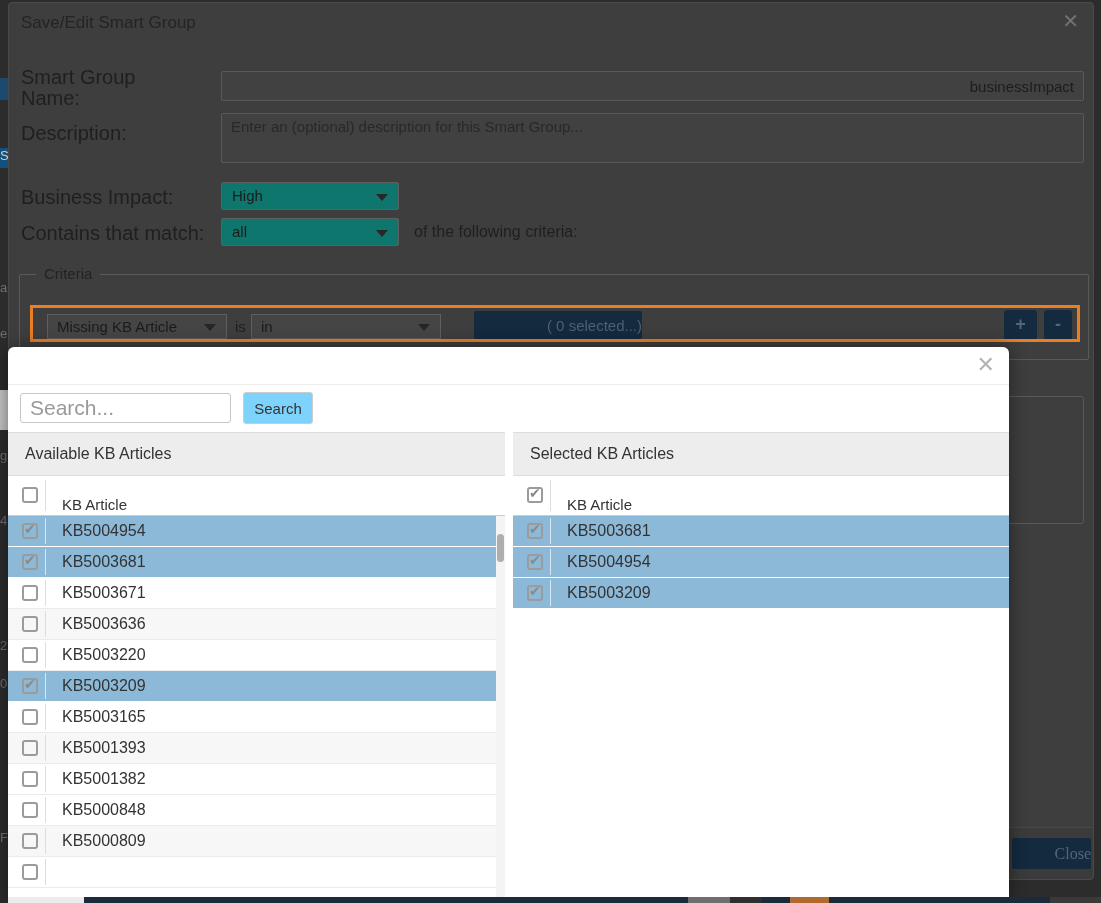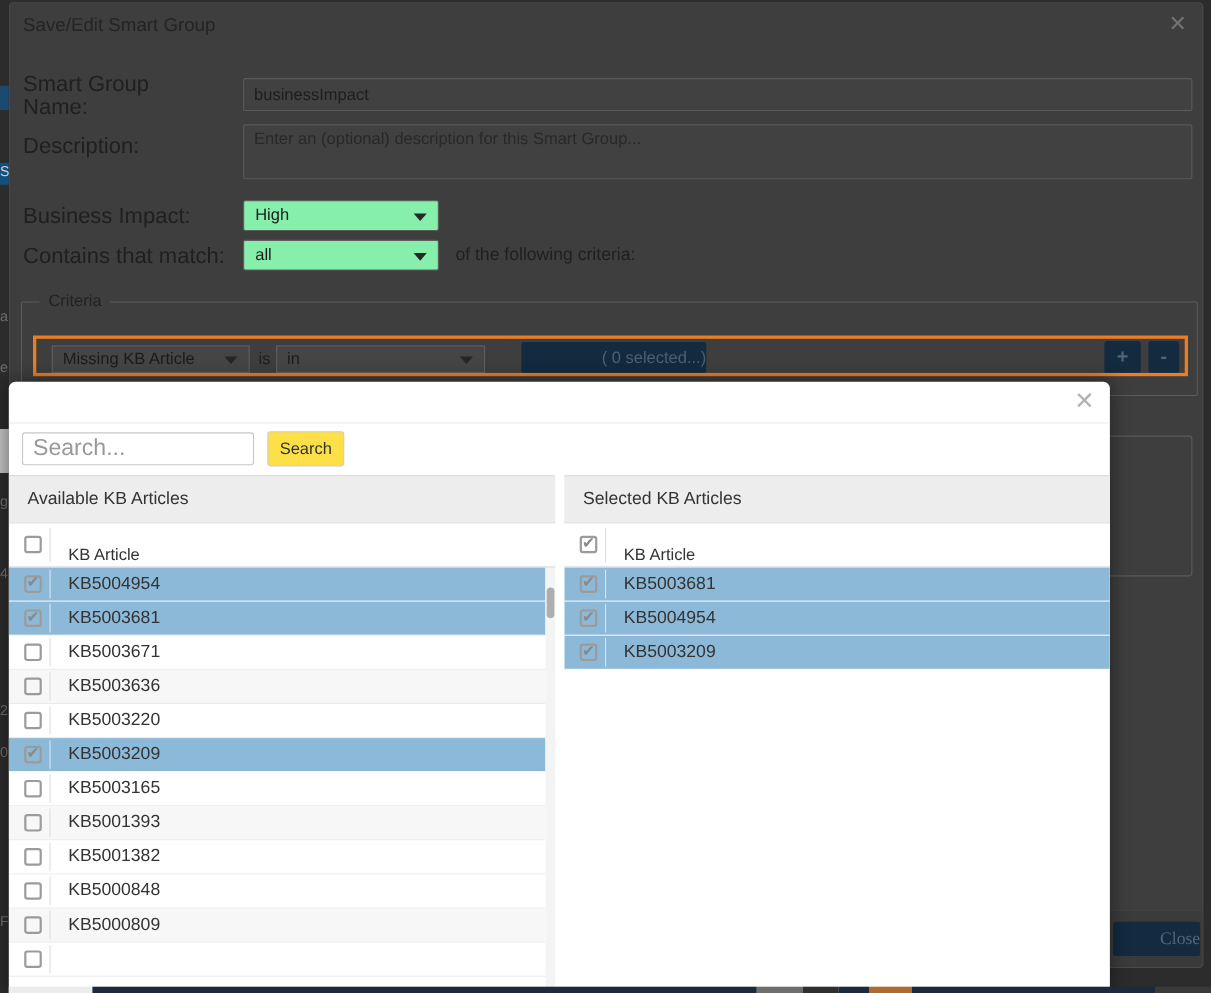--- a/index.html
+++ b/index.html
@@ -16,21 +16,21 @@
   .sg-title { position:absolute; left:12px; top:10px; font-size:17px; color:#242424; }
   .sg-close { position:absolute; right:14px; top:6px; font-size:20px; font-weight:bold; color:#737373; cursor:pointer; }
   .sg-label { position:absolute; left:12px; font-size:20px; color:#1f1f1f; width:150px; line-height:21px; }
   .sg-input {
     position:absolute; left:212px; width:863px; background:#414141;
     border:1px solid #595959; border-radius:2px; color:#1a1d21; font-size:15px;
     padding:4px 9px; font-family:inherit;
   }
   .sg-input::placeholder { color:#282828; opacity:1; }
   .sg-select {
-    position:absolute; left:212px; width:178px; height:28px; background:#86efac;
+    position:absolute; left:212px; width:178px; height:28px; background:#0f766e;
     border:1px solid #5e5e5e; border-radius:2px; color:#1b1b1b; font-size:15px;
     line-height:26px; padding:0 10px; cursor:pointer;
   }
   .caret {
     position:absolute; right:10px; top:11px; width:0; height:0;
     border-left:6px solid transparent; border-right:6px solid transparent;
     border-top:7px solid #272727;
   }
   .sg-suffix { position:absolute; left:405px; font-size:16px; color:#1f1f1f; }
   .fieldset {
@@ -78,21 +78,21 @@
   .kb-header { position:absolute; left:0; top:0; width:100%; height:38px; border-bottom:1px solid #ececec; }
   .kb-close { position:absolute; right:14px; top:5px; font-size:22px; font-weight:bold; color:#b3b3b3; cursor:pointer; }
   .kb-search-input {
     position:absolute; left:12px; top:46px; width:211px; height:30px;
     border:1px solid #c7c7c7; border-radius:3px; padding:0 9px; font-size:21px;
     color:#333; font-family:inherit;
   }
   .kb-search-input::placeholder { color:#999; opacity:1; }
   .kb-search-btn {
     position:absolute; left:235px; top:45px; width:70px; height:32px;
-    background:#fde047; border:1px solid #cccccc; border-radius:3px;
+    background:#7dd3fc; border:1px solid #cccccc; border-radius:3px;
     font-size:15px; color:#333; font-family:inherit; cursor:pointer;
   }
   .panel-header {
     position:absolute; top:85px; height:44px; background:#ededed;
     border-top:1px solid #dddddd; border-bottom:1px solid #dddddd;
     font-size:16px; color:#333; line-height:42px; padding-left:17px;
   }
   .col-header {
     position:absolute; top:129px; height:40px; background:#ffffff;
     border-bottom:1px solid #cccccc;
@@ -127,21 +127,21 @@
 </head>
 <body>
 
 <div id="stage">
 
   <div class="sg-dialog">
     <div class="sg-title">Save/Edit Smart Group</div>
     <div class="sg-close">✕</div>
 
     <div class="sg-label" style="top:64px;width:140px;">Smart Group Name:</div>
-    <input class="sg-input" style="top: 68px; height: 30px;" value="businessImpact">
+    <input class="sg-input" style="top: 68px; height: 30px; text-align: right;" value="businessImpact">
 
     <div class="sg-label" style="top:120px;">Description:</div>
     <textarea class="sg-input" style="top: 110px; height: 50px; resize: none;" placeholder="Enter an (optional) description for this Smart Group..."></textarea>
 
     <div class="sg-label" style="top:184px;width:200px;">Business Impact:</div>
     <div class="sg-select" style="top:179px;">
       <span>High</span>
       <span class="caret"></span>
     </div>
 

